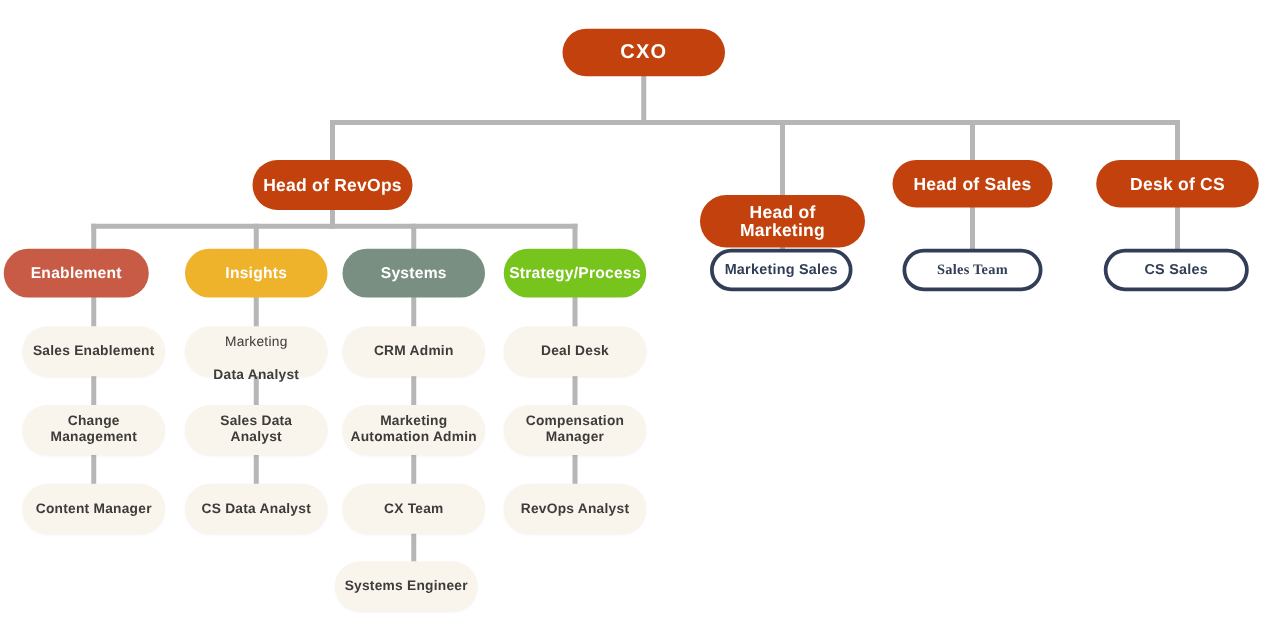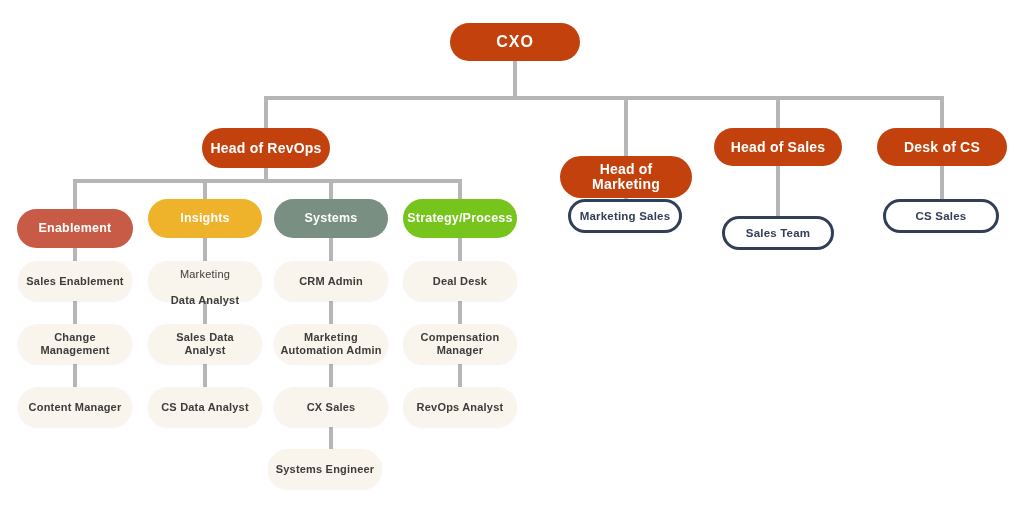--- a/index.html
+++ b/index.html
@@ -42,21 +42,21 @@
   <div class="line" style="left:329px; top:179px; width:4px;   height:290px;"></div>
   <div class="line" style="left:458px; top:179px; width:4px;   height:228px;"></div>
 
   <div class="node navy cxo" style="left:450px; top:23px;  width:130px; height:38px;">CXO</div>
   <div class="node navy head" style="left:202px; top:128px; width:128px; height:40px;">Head of RevOps</div>
   <div class="node navy head" style="left:560px; top:126px; width:132px; height:42px;margin-top:30px;">Head of
 Marketing</div>
   <div class="node navy head" style="left:714px; top:128px; width:128px; height:38px;">Head of Sales</div>
   <div class="node navy head" style="left:877px; top:128px; width:130px; height:38px;">Desk of CS</div>
 
-  <div class="node cat cat-enablement" style="left:17px;  top:199px; width:116px; height:39px;margin-top:10px;">Enablement</div>
+  <div class="node cat cat-enablement" style="left:3px;  top:199px; width:116px; height:39px;">Enablement</div>
   <div class="node cat cat-insights" style="left:148px; top:199px; width:114px; height:39px;">Insights</div>
   <div class="node cat cat-systems" style="left:274px; top:199px; width:114px; height:39px;">Systems</div>
   <div class="node cat cat-strategy" style="left:403px; top:199px; width:114px; height:39px;">Strategy/Process</div>
 
   <div class="node cream" style="left:18px; top:261px; width:114px; height:40px;">Sales Enablement</div>
   <div class="node cream" style="left:18px; top:324px; width:114px; height:40px;">Change
 Management</div>
   <div class="node cream" style="left:18px; top:387px; width:114px; height:40px;">Content Manager</div>
 
   <div class="node cream" style="left:148px; top:261px; width:114px; height:40px;">
@@ -65,25 +65,25 @@
       <span>Data Analyst</span>
     </div>
   </div>
   <div class="node cream" style="left:148px; top:324px; width:114px; height:40px;">Sales Data
 Analyst</div>
   <div class="node cream" style="left:148px; top:387px; width:114px; height:40px;">CS Data Analyst</div>
 
   <div class="node cream" style="left:274px; top:261px; width:114px; height:40px;">CRM Admin</div>
   <div class="node cream" style="left:274px; top:324px; width:114px; height:40px;">Marketing
 Automation Admin</div>
-  <div class="node cream" style="left:274px; top:387px; width:114px; height:40px;">CX Sales</div>
+  <div class="node cream" style="left:274px; top:387px; width:114px; height:40px;">CX Team</div>
   <div class="node cream" style="left:268px; top:449px; width:114px; height:40px;">Systems Engineer</div>
 
   <div class="node cream" style="left:403px; top:261px; width:114px; height:40px;">Deal Desk</div>
   <div class="node cream" style="left:403px; top:324px; width:114px; height:40px;">Compensation
 Manager</div>
   <div class="node cream" style="left:403px; top:387px; width:114px; height:40px;">RevOps Analyst</div>
 
   <div class="node team" style="left:568px; top:199px; width:114px; height:34px;">Marketing Sales</div>
-  <div class="node team" style="left:722px; top:216px; width:112px; height:34px;">Sales Team</div>
+  <div class="node team" style="left:722px; top:199px; width:112px; height:34px;font-family:Liberation Serif, serif;">Sales Team</div>
   <div class="node team" style="left:883px; top:199px; width:116px; height:34px;">CS Sales</div>
 
 </div>
 
 </body></html>

